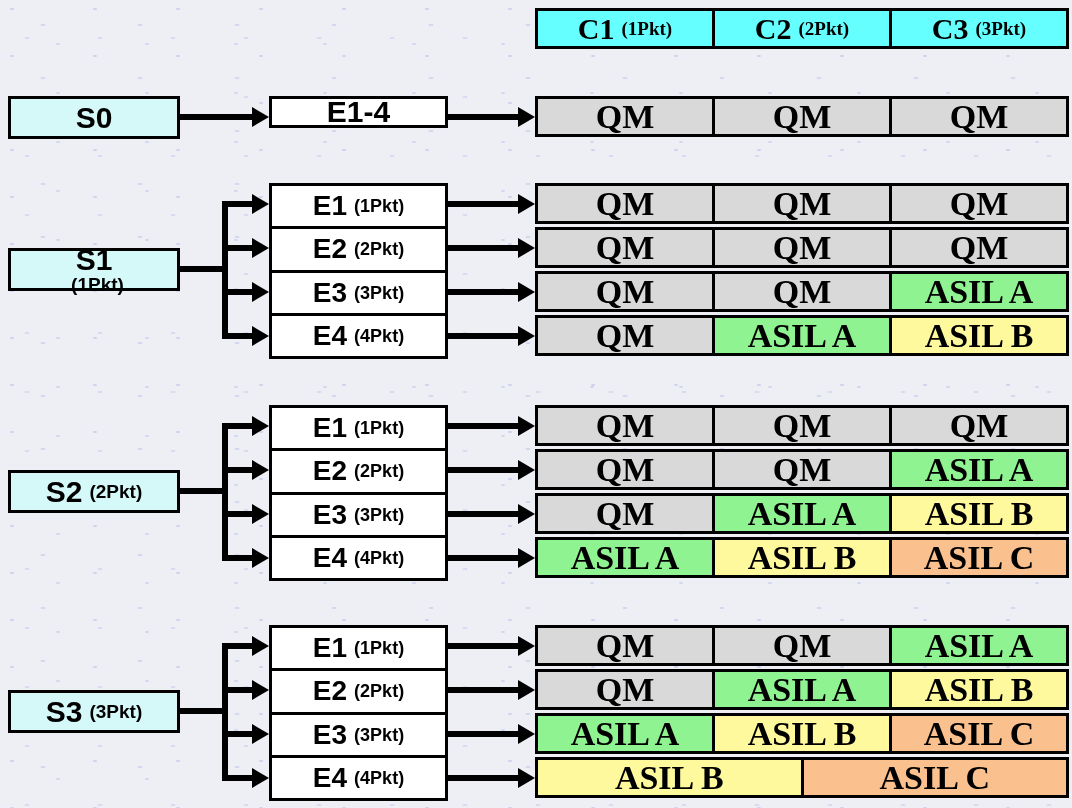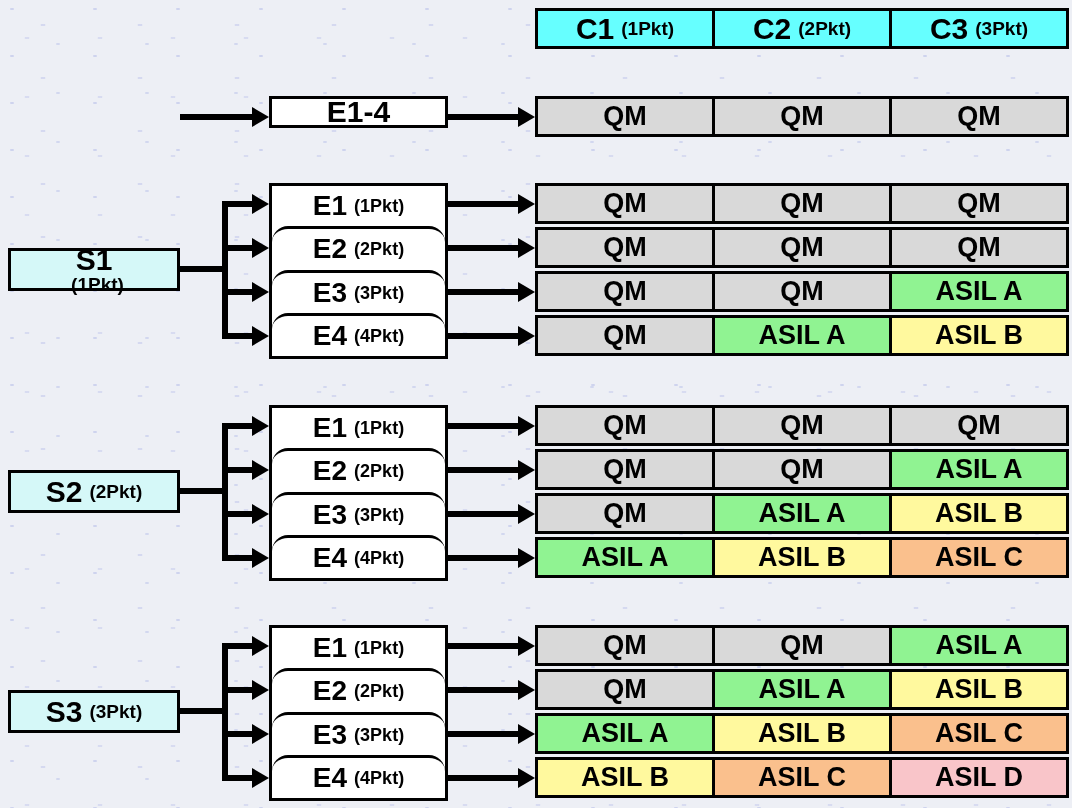--- a/index.html
+++ b/index.html
@@ -20,34 +20,34 @@
   .box { position:absolute; border:3px solid #000; display:flex; align-items:center; justify-content:center; }
   .main { font-size:30px; line-height:1; }
   .sub  { font-size:19px; line-height:1; margin-left:7px; }
 
   
   .header-row { left:535px; top:8px; width:534px; height:41px; padding:0; }
   .header-row .cell { font-size:29px; }
   .header-row .cell .sub { font-size:19px; }
 
   
-  .cells { display:flex; width:100%; height:100%; }
-  .cell { flex:1; display:flex; align-items:center; justify-content:center; font-size:27px; line-height:1; }
+  .cells { display:flex; width:100%; height:100%;font-family:Liberation Serif, serif; }
+  .cell { flex:1; display:flex; align-items:center; justify-content:center; font-size:34px; line-height:1; }
   .cell + .cell { border-left:3px solid #000; }
 
   
   .section { position:absolute; left:0; width:1072px; }
   .s-box { left:8px; width:172px; height:43px; }
   .e-box { left:269px; width:179px; height:32px; background:#fff; }
 
   
   .e-stack { position:absolute; left:269px; top:0; width:179px; height:176px;
              border:3px solid #000; background:#fff; display:flex; flex-direction:column; }
   .e-row { flex:1; display:flex; align-items:center; justify-content:center; }
-  .e-row + .e-row { border-top:3px solid #000;border-radius:16px; }
+  .e-row + .e-row { border-top:3px solid #000; }
   .e-row .main { font-size:28px; }
   .e-row .sub  { font-size:18px; }
 
   
   .r-row { position:absolute; left:535px; width:534px; height:41px; border:3px solid #000; }
 
   
   .harrow { position:absolute; display:flex; align-items:center; height:20px; }
   .shaft { flex:1; height:6px; background:#000; }
   .head { width:0; height:0; border-left:17px solid #000; border-top:10px solid transparent; border-bottom:10px solid transparent; }
@@ -74,20 +74,23 @@
         <span class="sub">(2Pkt)</span>
       </div>
       <div class="cell">
         <span class="main">C3</span>
         <span class="sub">(3Pkt)</span>
       </div>
     </div>
   </div>
 
   <div class="section" style="top:96px;height:43px;">
+    <div class="box s-box" style="top: 0px; background-color: rgb(213, 248, 248);">
+      <span class="main">S0</span>
+    </div>
     <div class="harrow" style="left:180px;top:11px;width:89px;">
       <div class="shaft"></div>
       <div class="head"></div>
     </div>
     <div class="box e-box" style="top: 0px; background-color: rgb(255, 255, 255);">
       <span class="main">E1-4</span>
     </div>
     <div class="harrow" style="left:448px;top:11px;width:87px;">
       <div class="shaft"></div>
       <div class="head"></div>
@@ -350,18 +353,17 @@
       <div class="cells">
         <div class="cell" style="background-color: rgb(144, 243, 146);">ASIL A</div>
         <div class="cell" style="background-color: rgb(255, 249, 158);">ASIL B</div>
         <div class="cell" style="background-color: rgb(250, 192, 141);">ASIL C</div>
       </div>
     </div>
     <div class="r-row" style="top:132px;">
       <div class="cells">
         <div class="cell" style="background-color: rgb(255, 249, 158);">ASIL B</div>
         <div class="cell" style="background-color: rgb(250, 192, 141);">ASIL C</div>
-        <div class="cell" style="background-color: rgb(249, 197, 201);">ASIL D</div>
       </div>
     </div>
   </div>
 
 </div>
 
 </body></html>

